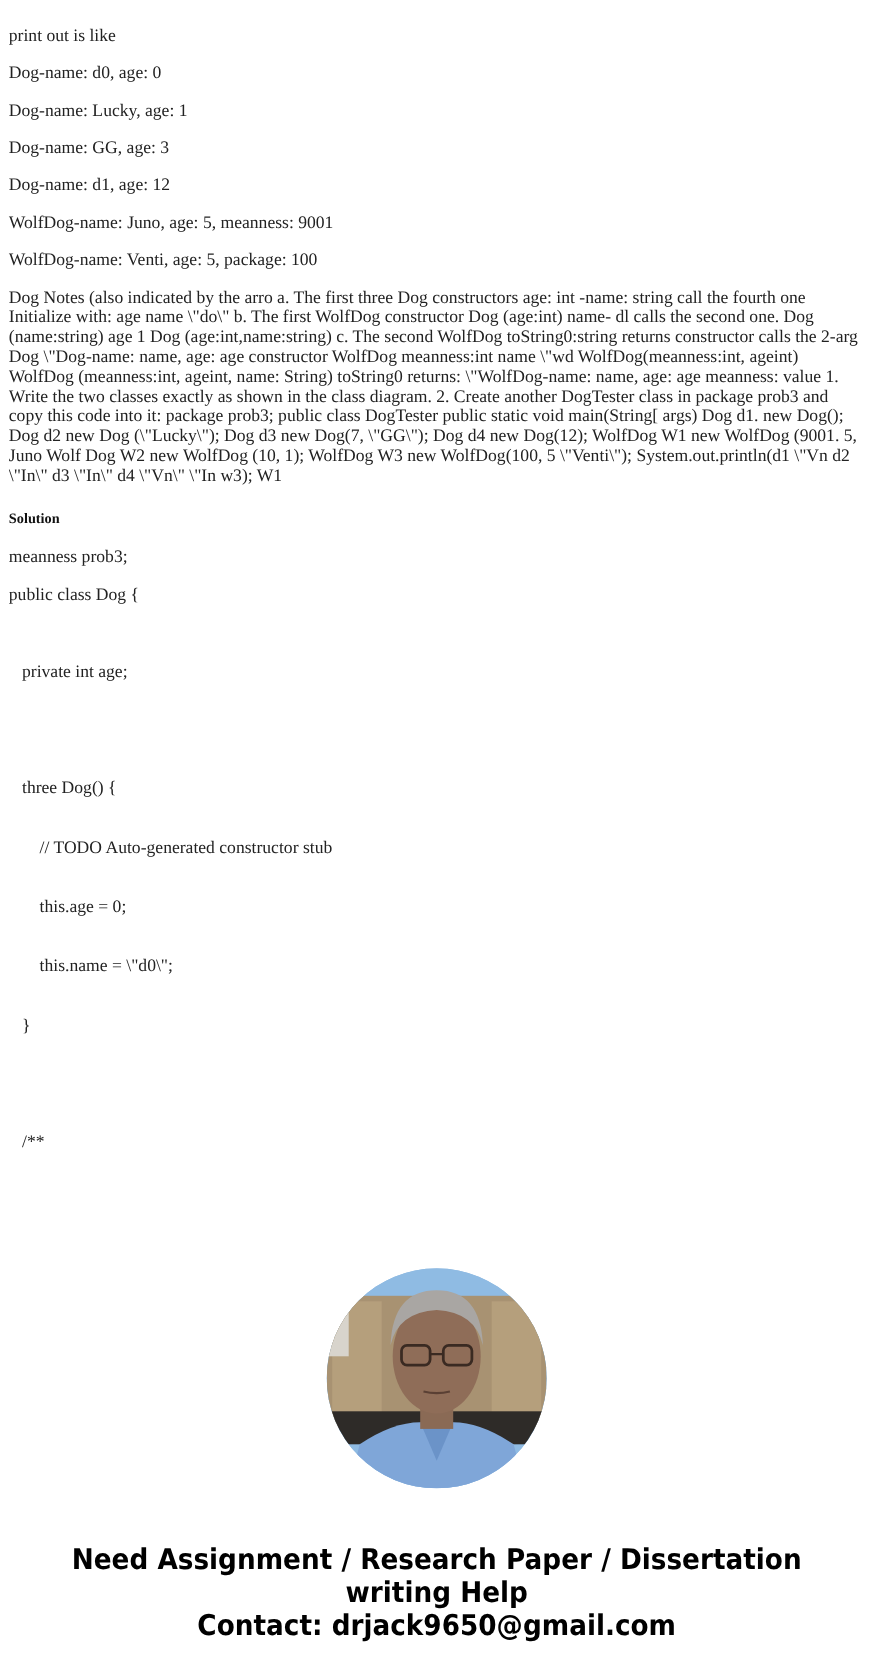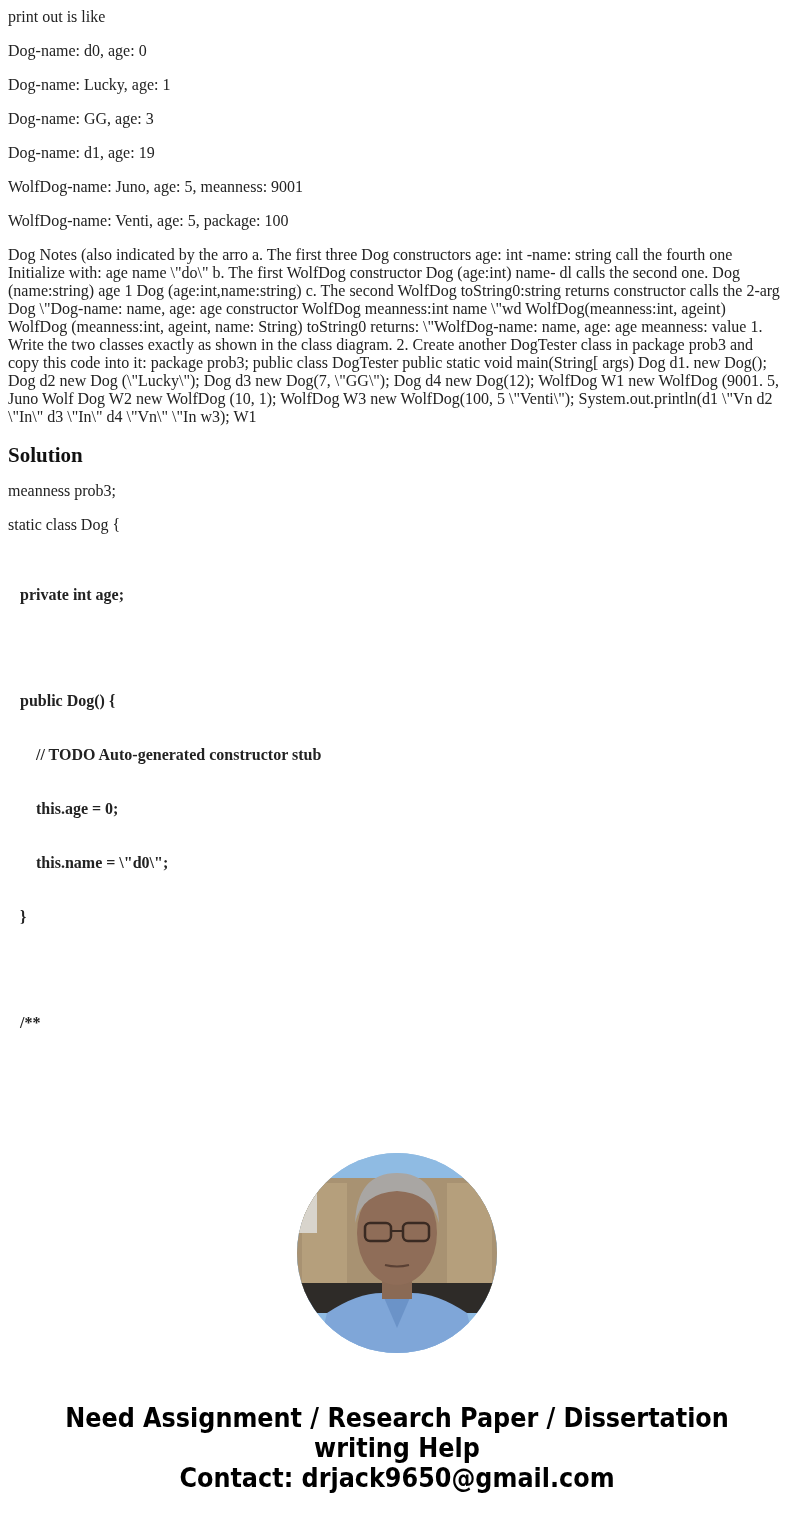--- a/index.html
+++ b/index.html
@@ -13,46 +13,45 @@
       position: relative;
       overflow: hidden;
       font-family: "Liberation Serif", serif;
       font-size: 16px;
       line-height: 18px;
       color: #222222;
     }
     .content {
       position: absolute;
       left: 8px;
-      top: 0;
+      top: 16px;
       width: 778px;
       height: 1122px;
       overflow: hidden;
     }
     .content p {
       margin: 16px 0;
     }
     .content p.first {
       margin-top: 8px;
     }
     .content h3 {
-      font-size: 21px;
+      font-size: 13px;
       font-weight: bold;
       margin: 18px 0 16px 0;
       line-height: 22px;
       color: #111;
     }
     .code-block {
       margin: 16px 0;
       white-space: pre;
     }
     .code-line {
       display: block;
       height: 18px;
-      font-weight: bold;
     }
     .avatar {
       position: absolute;
       left: 297px;
       top: 1153px;
       width: 200px;
       height: 200px;
       border-radius: 50%;
       overflow: hidden;
       background: #8fb8e0;
@@ -75,36 +74,36 @@
     .promo div { display: block; }
   </style>
 </head>
 <body>
 
 <div class="content">
   <p class="first">print out is like</p>
   <p>Dog-name: d0, age: 0</p>
   <p>Dog-name: Lucky, age: 1</p>
   <p>Dog-name: GG, age: 3</p>
-  <p>Dog-name: d1, age: 19</p>
+  <p>Dog-name: d1, age: 12</p>
   <p>WolfDog-name: Juno, age: 5, meanness: 9001</p>
   <p>WolfDog-name: Venti, age: 5, package: 100</p>
   <p>Dog Notes (also indicated by the arro a. The first three Dog constructors age: int -name: string call the fourth one Initialize with: age name \"do\" b. The first WolfDog constructor Dog (age:int) name- dl calls the second one. Dog (name:string) age 1 Dog (age:int,name:string) c. The second WolfDog toString0:string returns constructor calls the 2-arg Dog \"Dog-name: name, age: age constructor WolfDog meanness:int name \"wd WolfDog(meanness:int, ageint) WolfDog (meanness:int, ageint, name: String) toString0 returns: \"WolfDog-name: name, age: age meanness: value 1. Write the two classes exactly as shown in the class diagram. 2. Create another DogTester class in package prob3 and copy this code into it: package prob3; public class DogTester public static void main(String[ args) Dog d1. new Dog(); Dog d2 new Dog (\"Lucky\"); Dog d3 new Dog(7, \"GG\"); Dog d4 new Dog(12); WolfDog W1 new WolfDog (9001. 5, Juno Wolf Dog W2 new WolfDog (10, 1); WolfDog W3 new WolfDog(100, 5 \"Venti\"); System.out.println(d1 \"Vn d2 \"In\" d3 \"In\" d4 \"Vn\" \"In w3); W1</p>
 
   <h3>Solution</h3>
 
   <p>meanness prob3;</p>
-  <p>static class Dog {</p>
+  <p>public class Dog {</p>
 
   <div class="code-block">
     <span class="code-line">   private int age;</span>
   </div>
 
   <div class="code-block">
-    <span class="code-line">   public Dog() {</span>
+    <span class="code-line">   three Dog() {</span>
     <span class="code-line">       // TODO Auto-generated constructor stub</span>
     <span class="code-line">       this.age = 0;</span>
     <span class="code-line">       this.name = \"d0\";</span>
     <span class="code-line">   }</span>
   </div>
 
   <div class="code-block">
     <span class="code-line">   /**</span>
     
     

